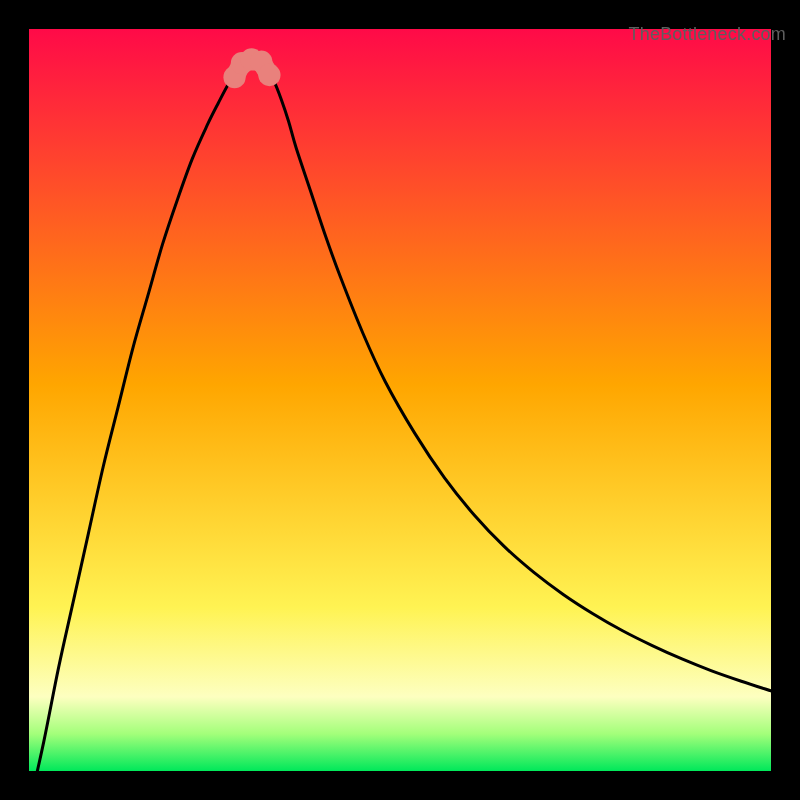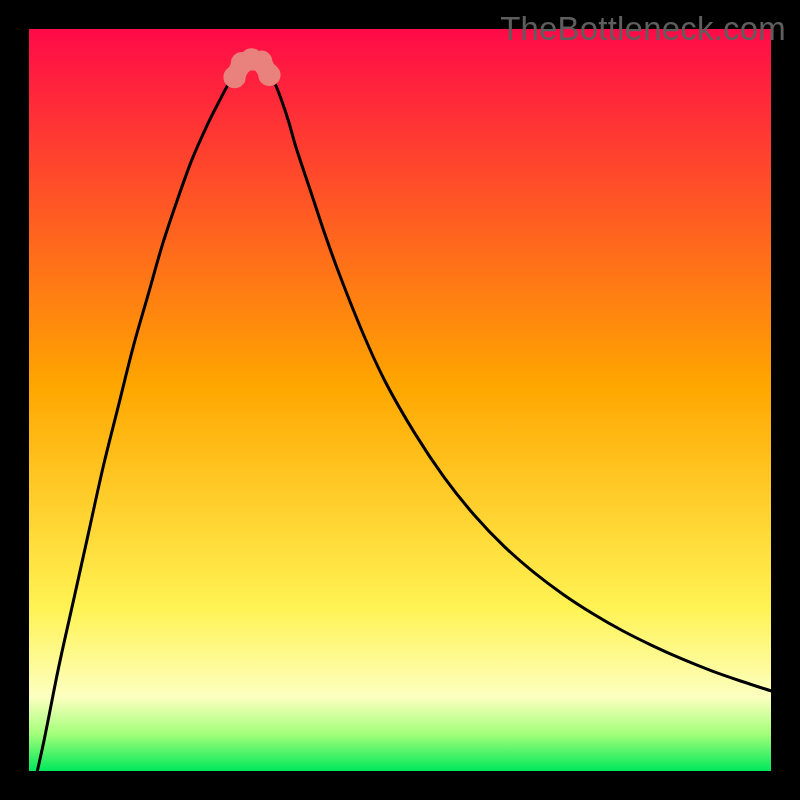--- a/index.html
+++ b/index.html
@@ -13,24 +13,24 @@
   }
   .frame {
     position: absolute;
     left: 29px;
     top: 29px;
     width: 742px;
     height: 742px;
   }
   .watermark {
     position: absolute;
-    top: 10px;
+    top: 24px;
     right: 14px;
     color: #5e5e5e;
-    font-size: 33px;
+    font-size: 18px;
     font-weight: 500;
     letter-spacing: 0.2px;
     user-select: none;
   }
 </style>
 </head>
 <body>
 
 <div class="frame">
   <svg id="chart-svg" width="742" height="742" viewBox="0 0 742 742" preserveAspectRatio="none">

